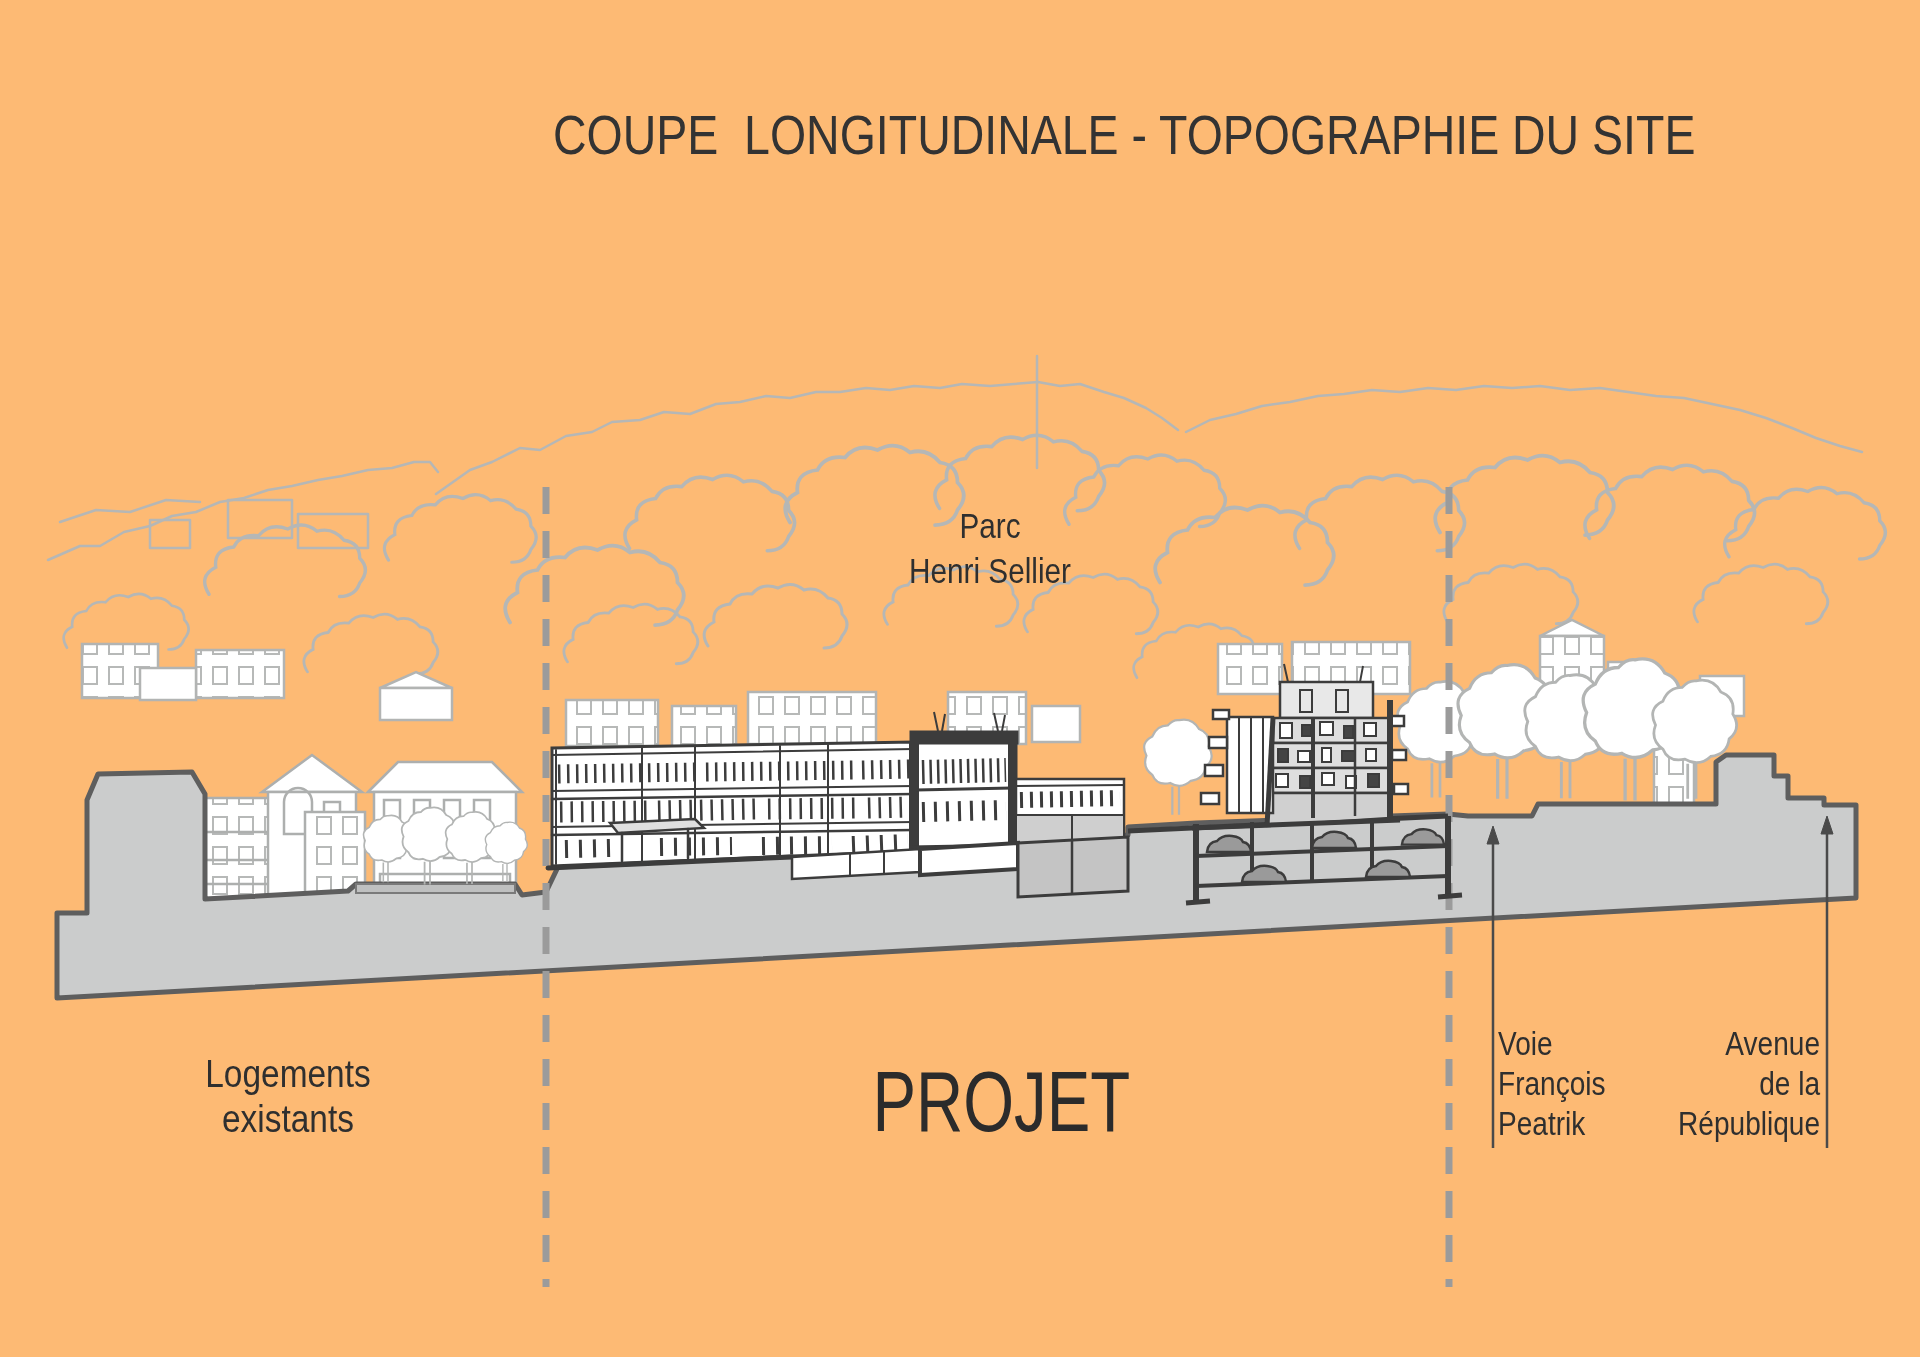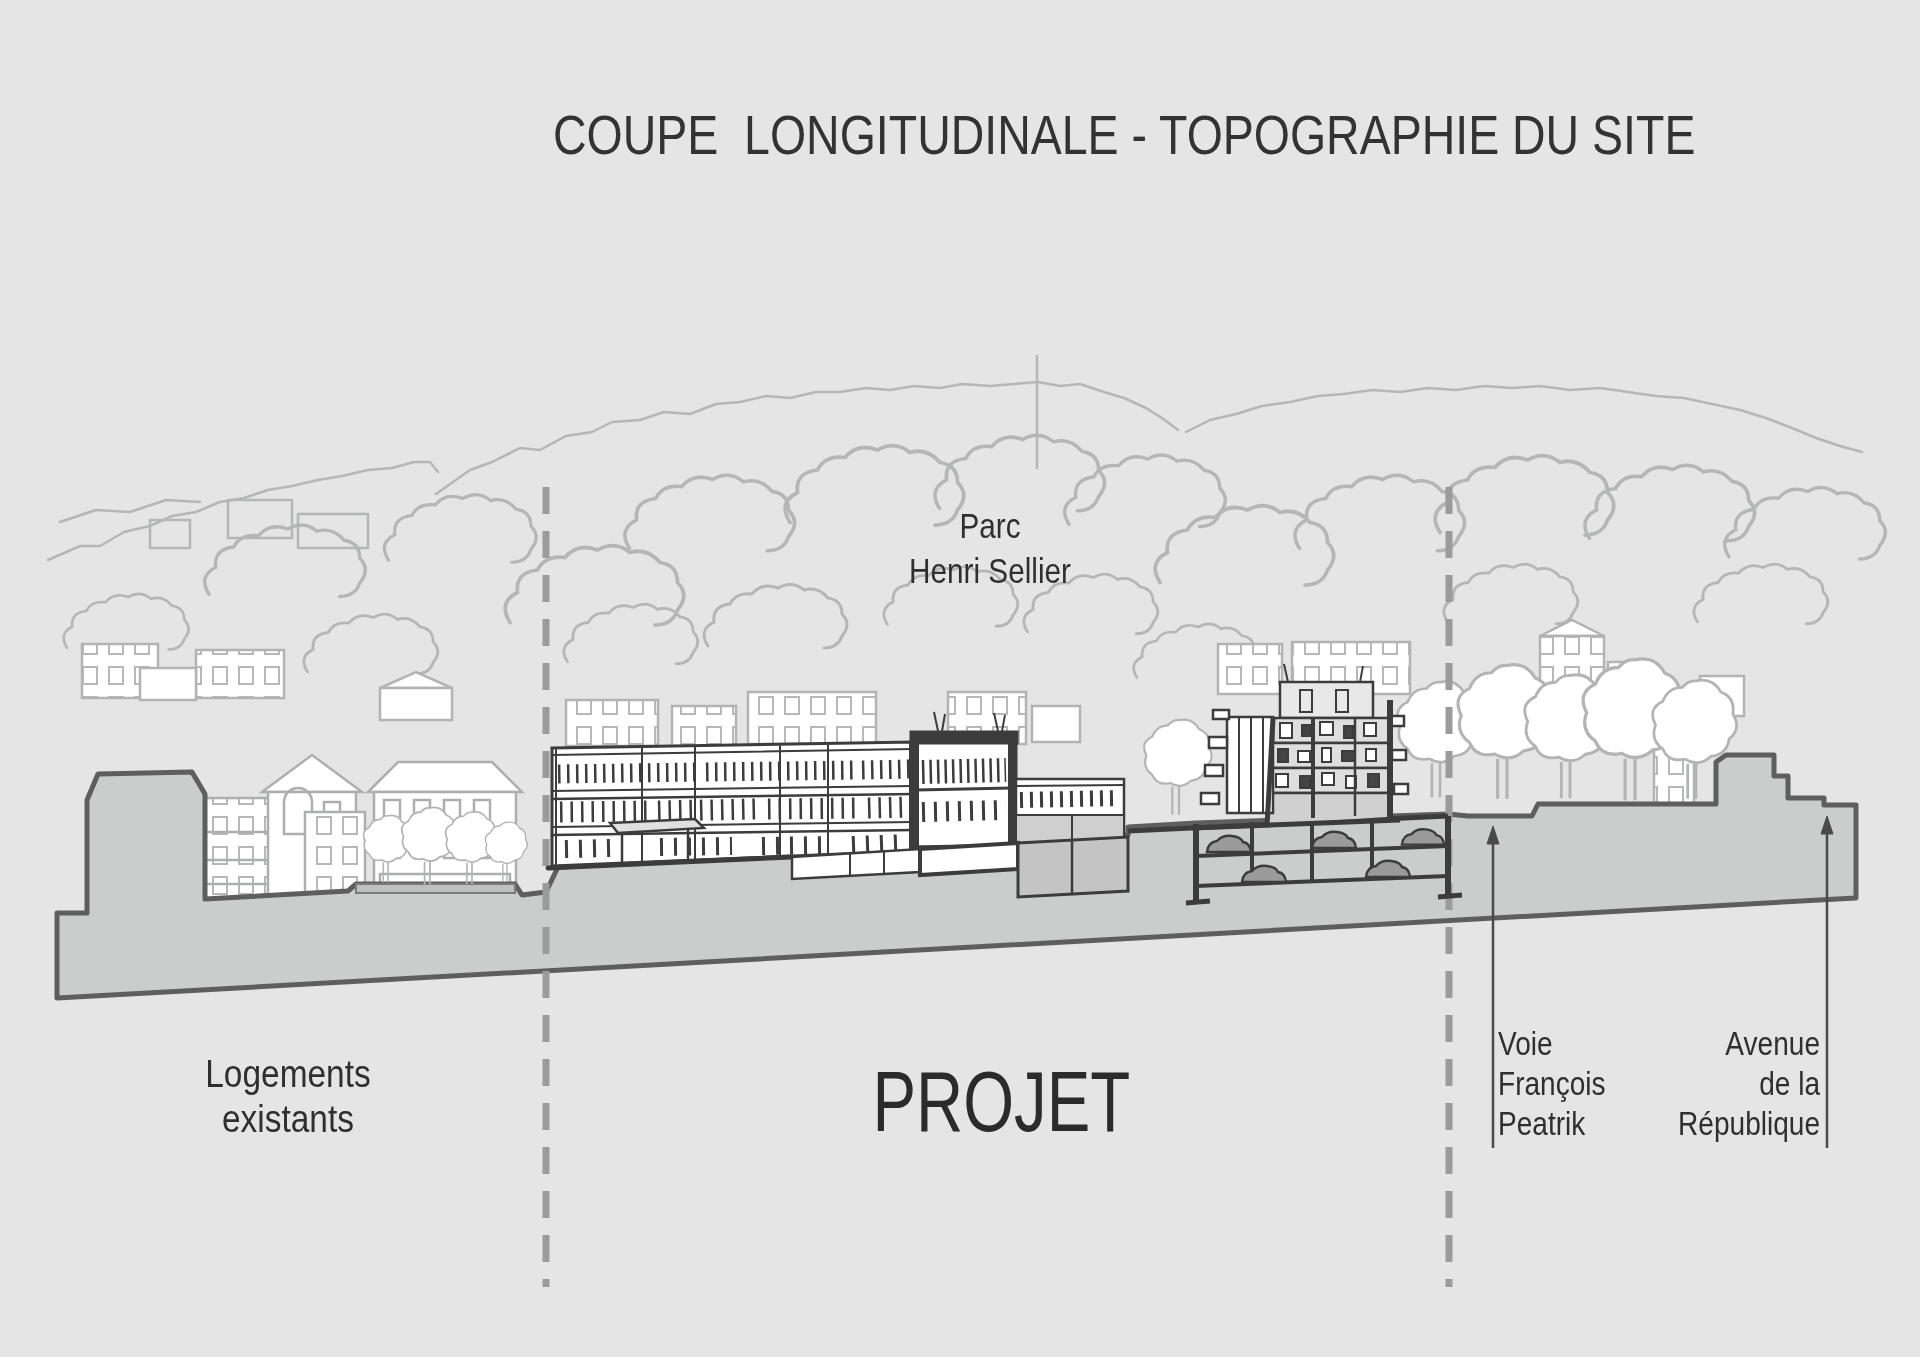--- a/index.html
+++ b/index.html
@@ -1,16 +1,16 @@
 <!DOCTYPE html>
 <html><head>
 <meta charset="utf-8">
 <style>
   html,body{margin:0;padding:0;background:#fff;}
-  .canvas{position:relative;width:1920px;height:1357px;background:#e5e5e5;overflow:hidden;
+  .canvas{position:relative;width:1920px;height:1357px;background:#fdba74;overflow:hidden;
           font-family:"Liberation Sans",sans-serif;color:#2f2f2f;}
   svg{position:absolute;left:0;top:0;}
   .lbl{position:absolute;white-space:pre-line;color:#2f2f2f;}
   .title{left:468px;top:102px;width:1000px;text-align:center;font-size:56px;letter-spacing:0;
          transform:scaleX(.83);transform-origin:center;white-space:pre;color:#333;}
   .parc{left:870px;top:503px;width:240px;text-align:center;font-size:35px;line-height:45px;
         transform:scaleX(.85);transform-origin:center;}
   .logements{left:158px;top:1052px;width:260px;text-align:center;font-size:38px;line-height:45px;
         transform:scaleX(.88);transform-origin:center;}
   .projet{left:834px;top:1058px;width:320px;text-align:center;font-size:86px;line-height:86px;

